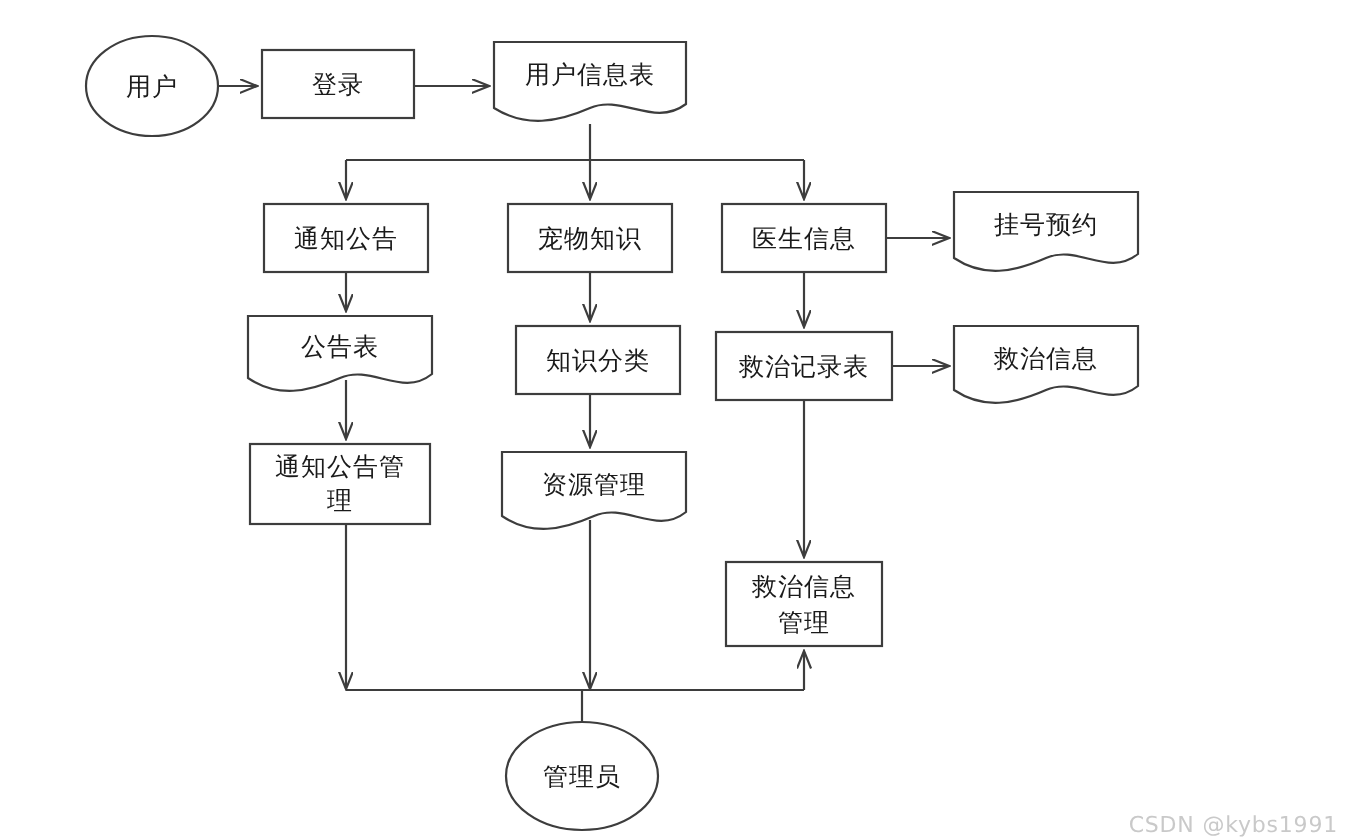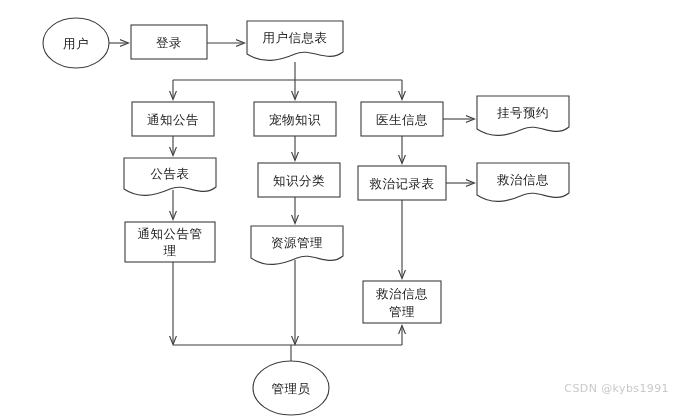--- a/index.html
+++ b/index.html
@@ -39,21 +39,21 @@
     letter-spacing: 0.5px;
   }
   .edge-line {
     stroke: #3d3d3d;
     stroke-width: 1.1;
     fill: none;
   }
   .watermark-text {
     position: absolute;
     right: 8px;
-    bottom: 24px;
+    bottom: 0;
     font-family: "DejaVu Sans", "Liberation Sans", sans-serif;
     font-size: 11px;
     color: #c9c9c9;
     letter-spacing: 0.4px;
     user-select: none;
     white-space: nowrap;
   }
 </style>
 </head>
 <body>

